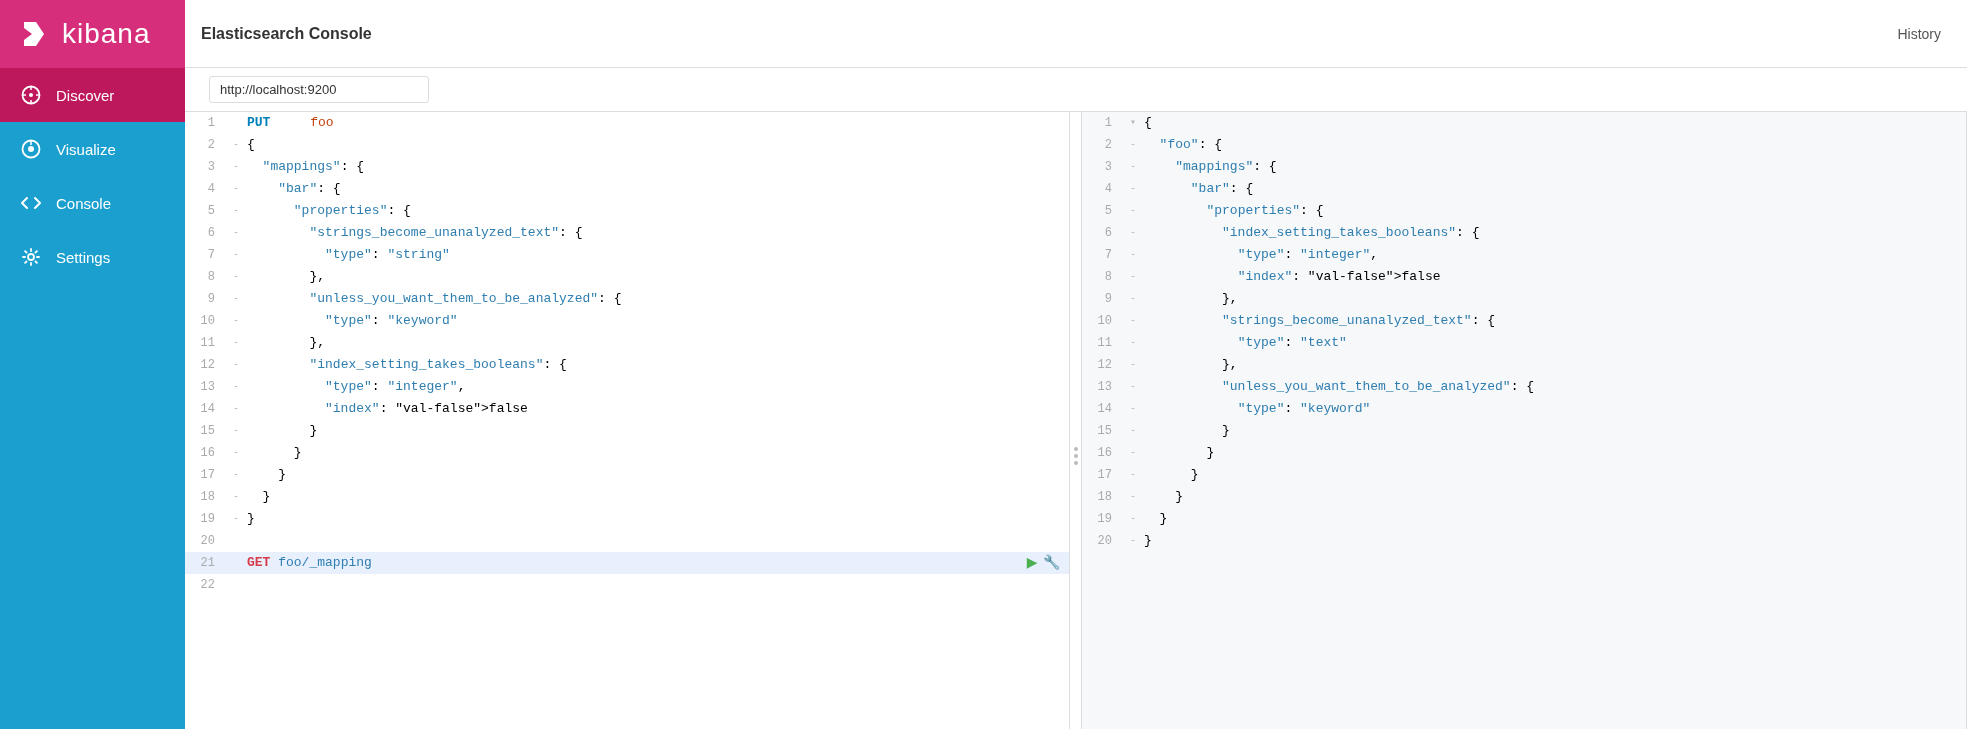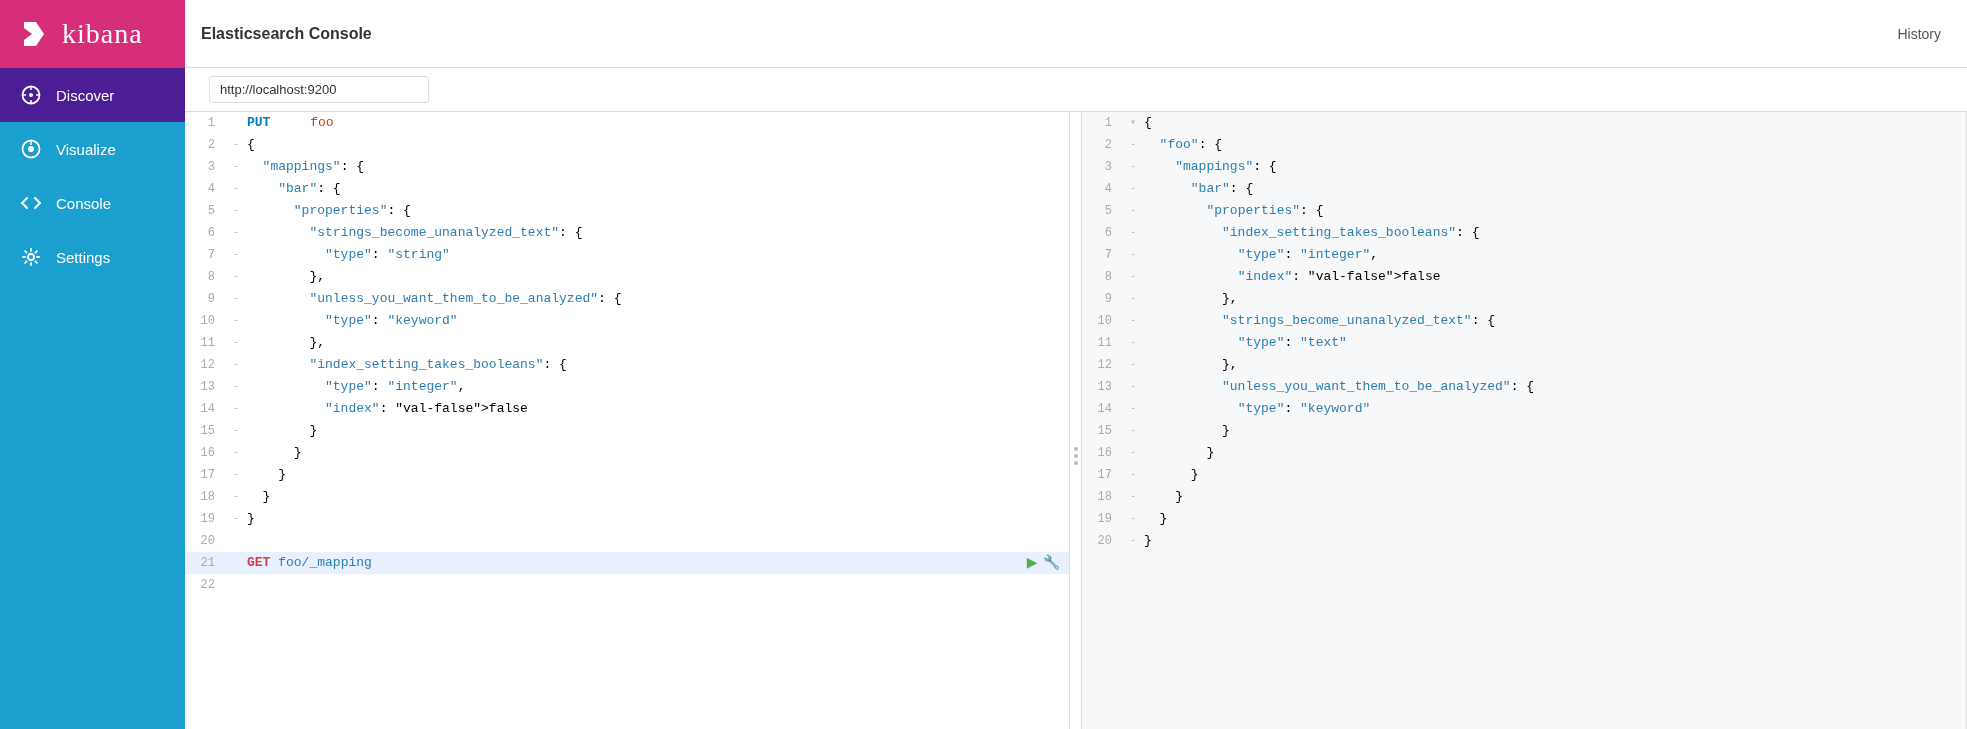--- a/index.html
+++ b/index.html
@@ -14,21 +14,20 @@
       flex-direction: column;
       height: 100%;
     }
     #sidebar-logo {
       background: #d62e7a;
       padding: 14px 16px;
       display: flex;
       align-items: center;
       gap: 10px;
       height: 68px;
-      font-family: Liberation Serif, serif;
     }
     #sidebar-logo .logo-icon {
       width: 36px;
       height: 36px;
     }
     #sidebar-logo .logo-text {
       color: white;
       font-size: 28px;
       font-weight: 300;
       letter-spacing: 1px;
@@ -36,21 +35,21 @@
     .sidebar-item {
       display: flex;
       align-items: center;
       gap: 14px;
       padding: 16px 20px;
       color: white;
       font-size: 15px;
       cursor: pointer;
       transition: background 0.15s;
     }
-    .sidebar-item.active { background: #4c1d95; }
+    .sidebar-item.active { background: #be185d; }
     .sidebar-item .nav-icon {
       width: 22px;
       height: 22px;
       display: flex;
       align-items: center;
       justify-content: center;
       flex-shrink: 0;
     }
 
     

